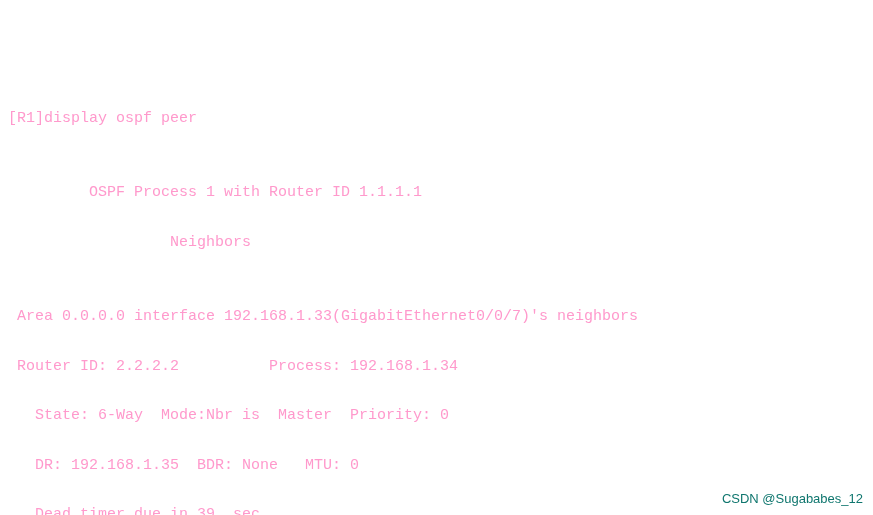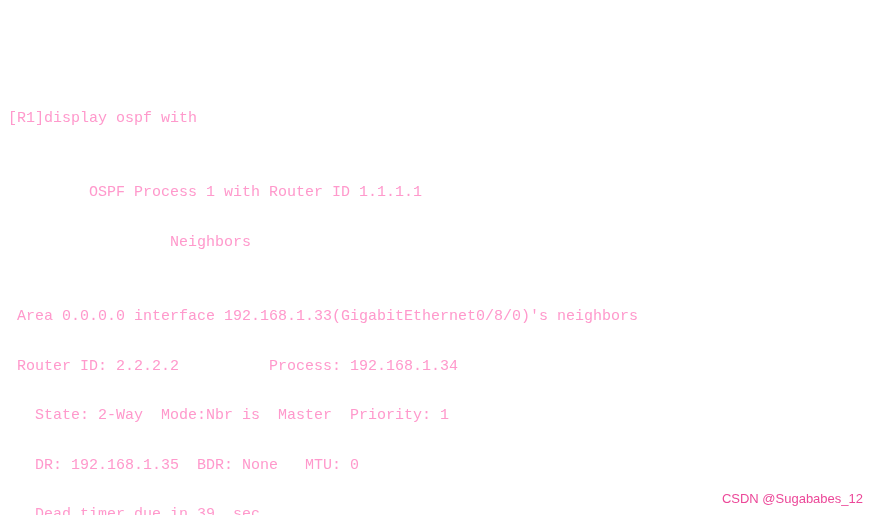--- a/index.html
+++ b/index.html
@@ -18,37 +18,37 @@
     }
     .line {
       display: block;
     }
     .watermark {
       position: absolute;
       bottom: 6px;
       right: 10px;
       font-family: Arial, sans-serif;
       font-size: 13px;
-      color: #ec4899;
+      color: #0f766e;
       white-space: normal;
     }
   </style>
 </head>
 <body>
 
 
 
-<span class="line">[R1]display ospf with</span>
+<span class="line">[R1]display ospf peer</span>
 <span class="line"></span>
 <span class="line">         OSPF Process 1 with Router ID 1.1.1.1</span>
 <span class="line">                  Neighbors</span>
 <span class="line"></span>
-<span class="line"> Area 0.0.0.0 interface 192.168.1.33(GigabitEthernet0/8/0)'s neighbors</span>
+<span class="line"> Area 0.0.0.0 interface 192.168.1.33(GigabitEthernet0/0/7)'s neighbors</span>
 <span class="line"> Router ID: 2.2.2.2          Process: 192.168.1.34</span>
-<span class="line">   State: 2-Way  Mode:Nbr is  Master  Priority: 1</span>
+<span class="line">   State: 6-Way  Mode:Nbr is  Master  Priority: 0</span>
 <span class="line">   DR: 192.168.1.35  BDR: None   MTU: 0</span>
 <span class="line">   Dead timer due in 39  sec</span>
 
 
 
 <span class="line"></span>
 
 
 
 

